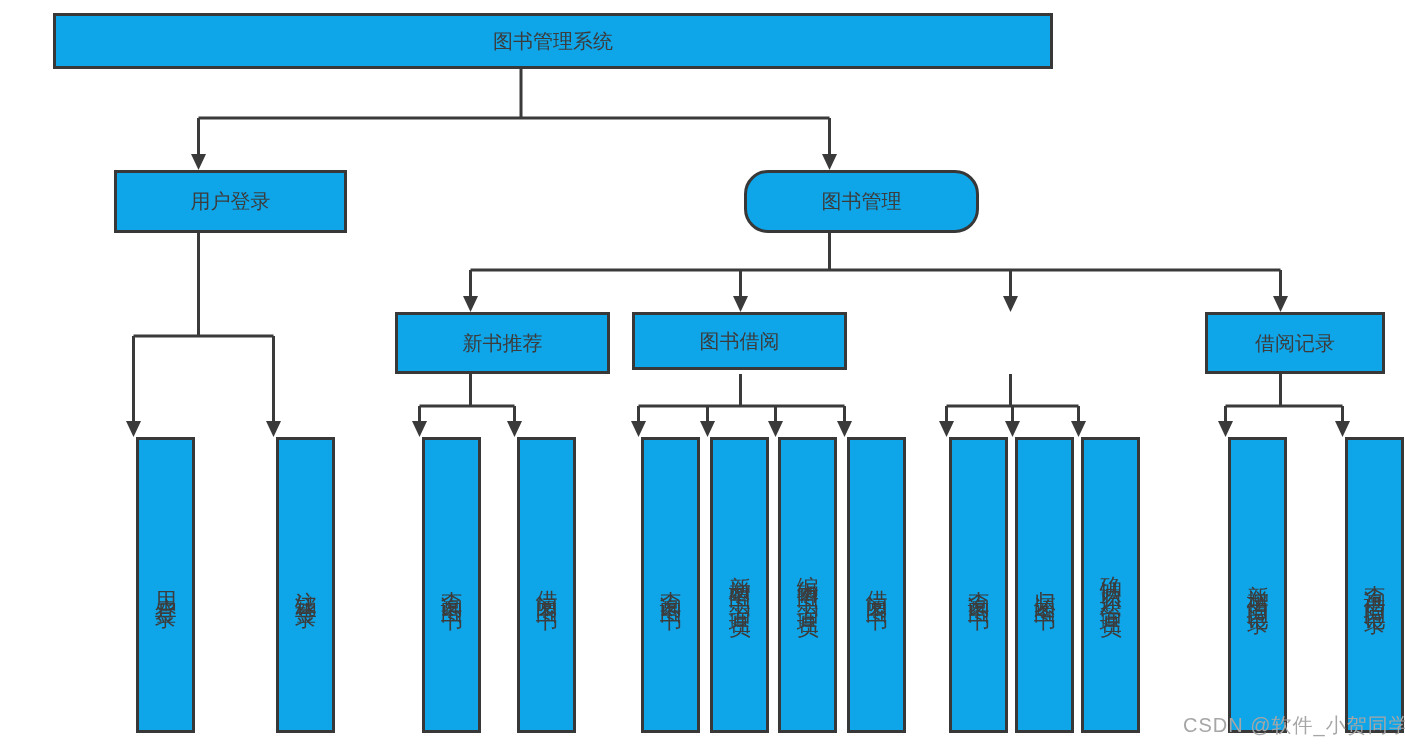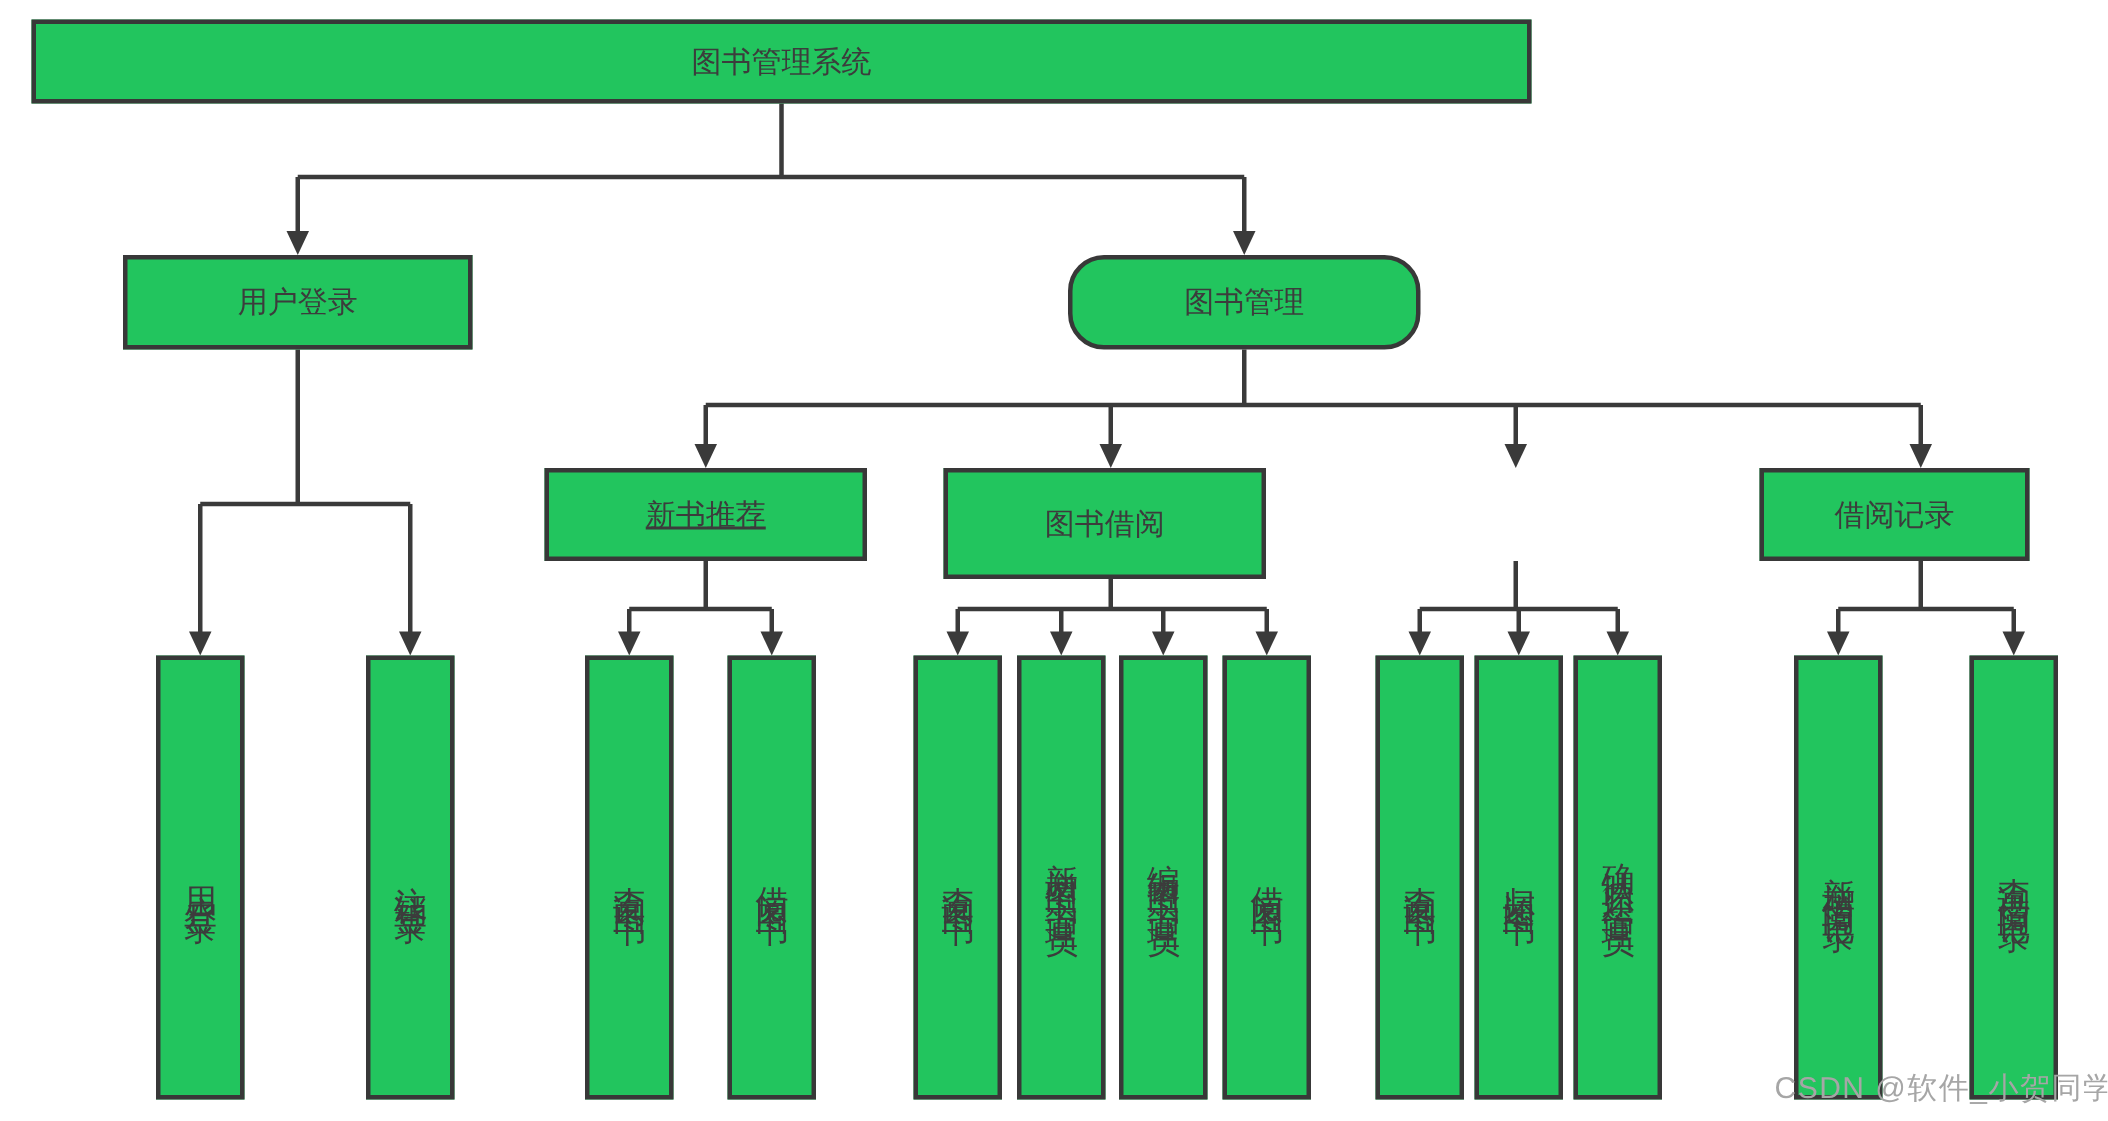--- a/index.html
+++ b/index.html
@@ -16,26 +16,27 @@
     background:var(--background);
     font-family:"Liberation Sans", sans-serif;
     overflow:hidden;
   }
   .connectors{position:absolute;left:0;top:0;width:1405px;height:747px;}
   .connectors path{stroke:var(--line);stroke-width:3;fill:none;}
   .connectors polygon{fill:var(--line);stroke:none;}
   .box{
     position:absolute;
     box-sizing:border-box;
-    background:#22c55e;
+    background:#0ea5e9;
     border:3px solid var(--border);
     display:flex;align-items:center;justify-content:center;
     color:var(--text);
     font-size:20px;
     text-align:center;
+    margin-left:32px;
   }
   .box.v span{
     writing-mode:vertical-rl;
     text-orientation:mixed;
     letter-spacing:6px;
     font-size:22px;
     line-height:1.2;
     white-space:nowrap;
   }
   .watermark{
@@ -91,24 +92,24 @@
     <span>图书管理系统</span>
   </div>
 
   <div class="box" style="left:82px;top:170px;width:233px;height:63px;">
     <span>用户登录</span>
   </div>
   <div class="box" style="left:712px;top:170px;width:235px;height:63px;border-radius:24px;">
     <span>图书管理</span>
   </div>
 
-  <div class="box" style="left:363px;top:312px;width:215px;height:62px;text-decoration:underline;">
+  <div class="box" style="left:363px;top:312px;width:215px;height:62px;">
     <span>新书推荐</span>
   </div>
-  <div class="box" style="left:629px;top:312px;width:215px;height:74px;justify-content:center;">
+  <div class="box" style="left:600px;top:312px;width:215px;height:58px;justify-content:center;">
     <span>图书借阅</span>
   </div>
   <div class="box" style="left:1173px;top:312px;width:180px;height:62px;">
     <span>借阅记录</span>
   </div>
 
   <div class="box v" style="left:104px;top:437px;width:59px;height:296px;">
     <span>用户登录</span>
   </div>
   <div class="box v" style="left:244px;top:437px;width:59px;height:296px;">

